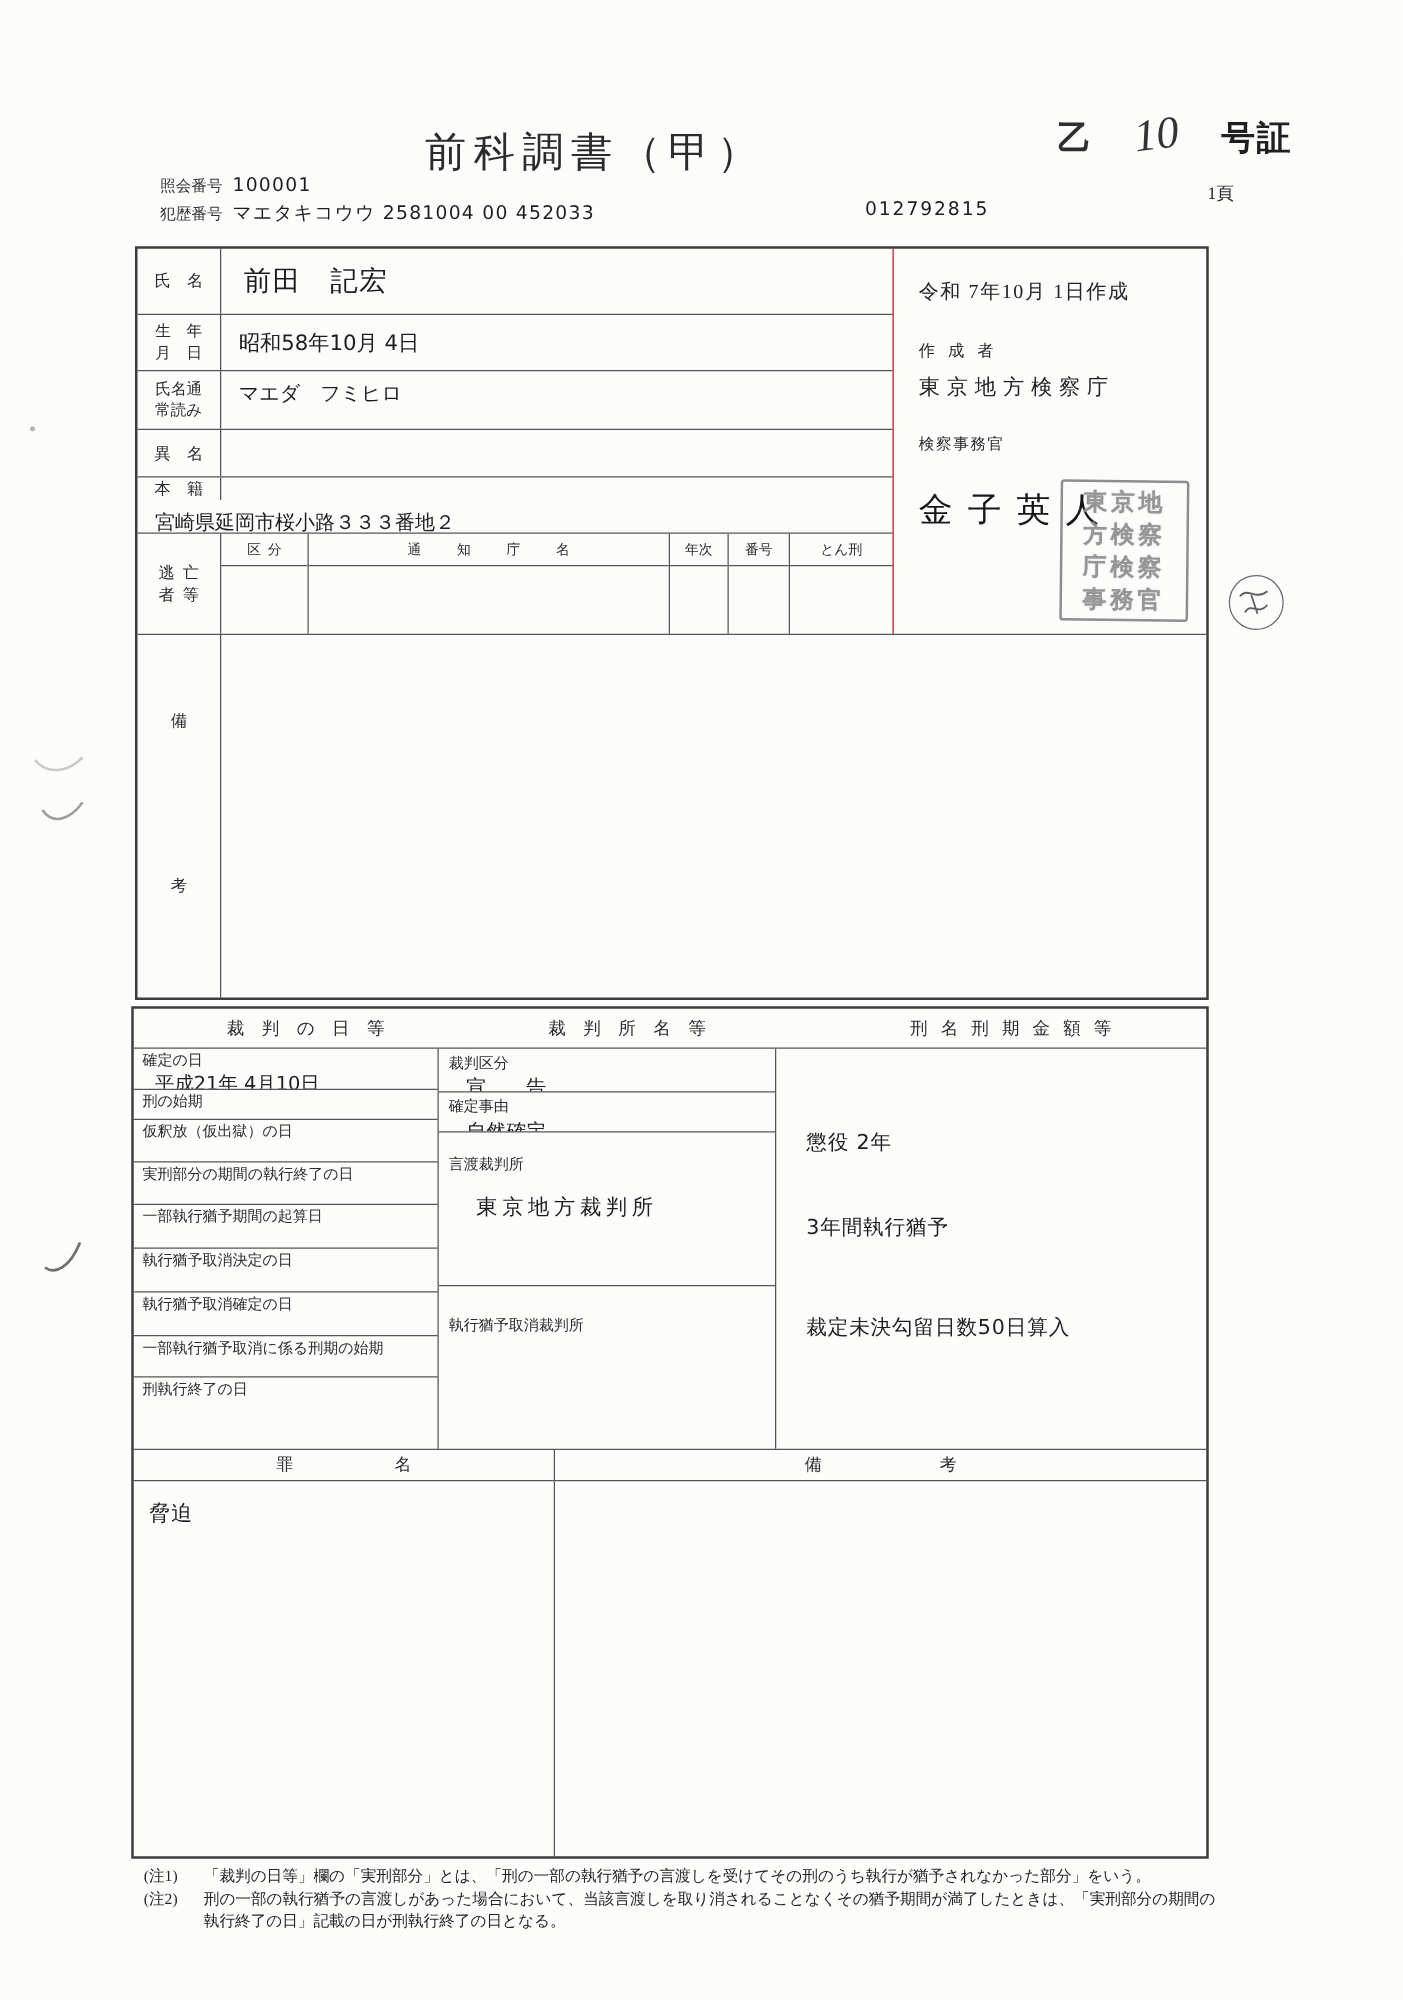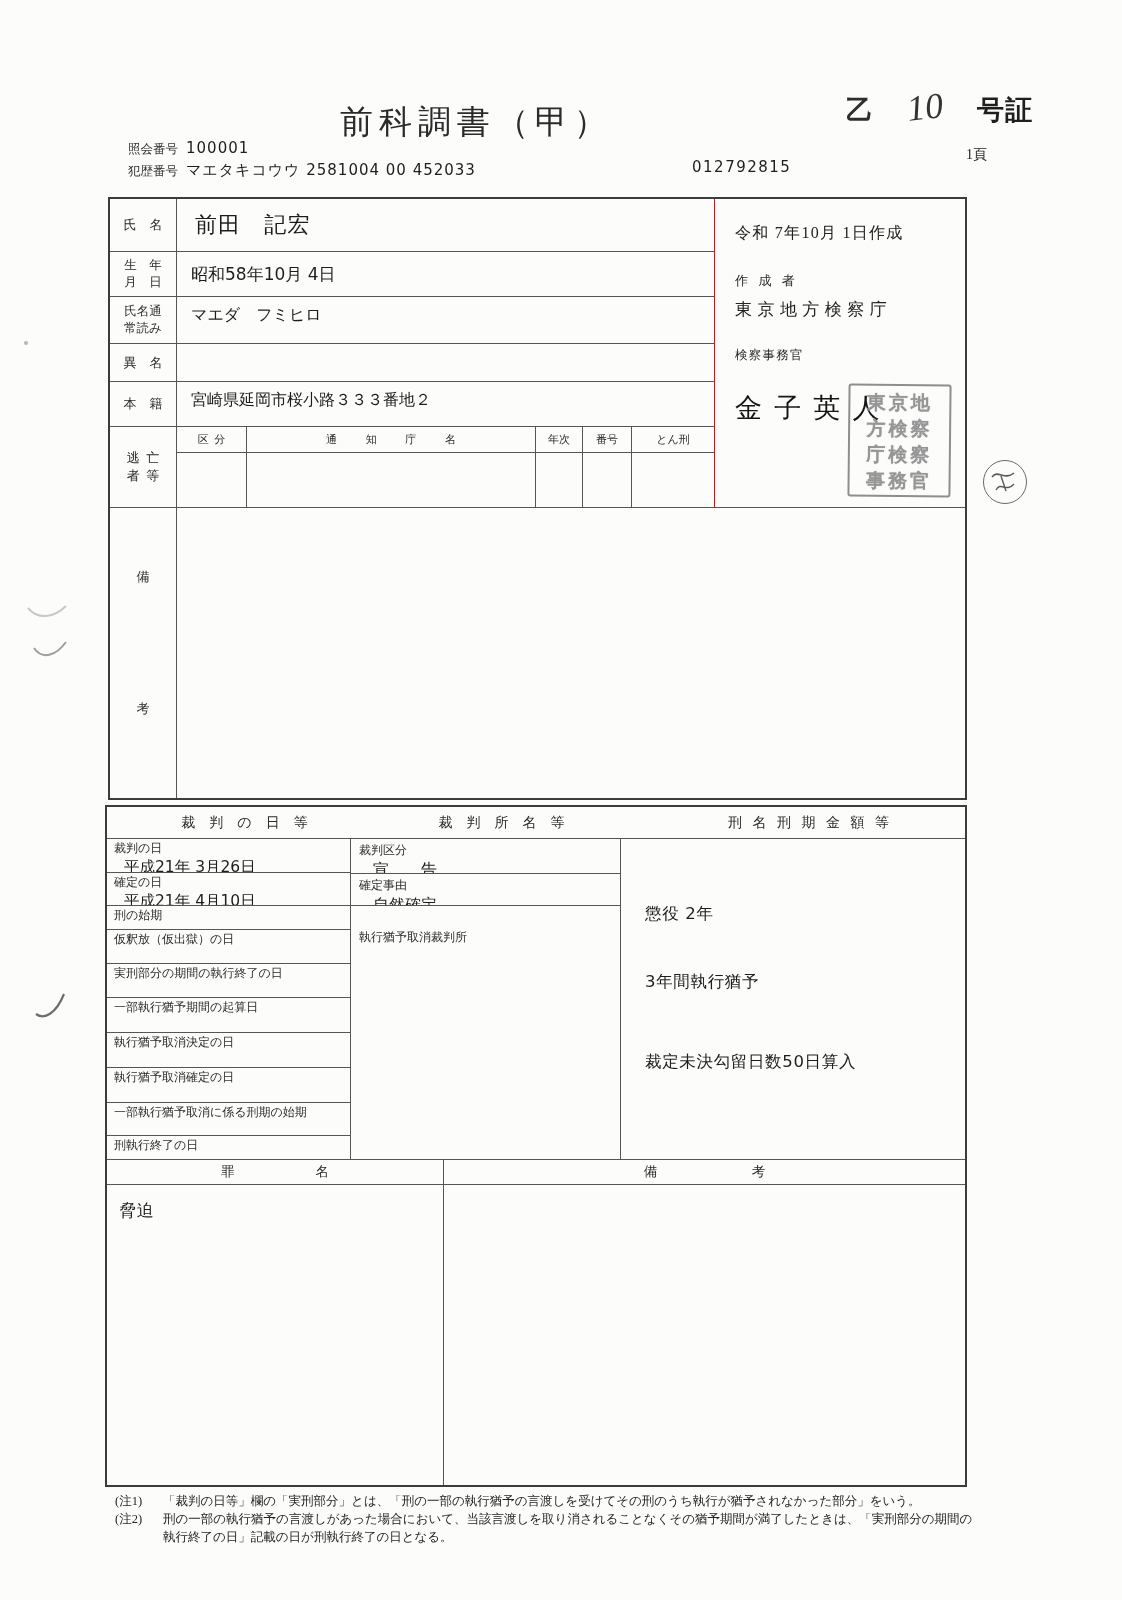--- a/index.html
+++ b/index.html
@@ -32,21 +32,21 @@
   .urow { display:flex; border-bottom:1px solid #555; }
   .urow.last { border-bottom:none; }
   .ulabel { width:67px; border-right:1px solid #555; display:flex; flex-direction:column; justify-content:center; align-items:center; font-size:13px; color:#2a2a2a; line-height:1.35; }
   .ls1 { letter-spacing:1em; text-indent:1em; }
   .ls05 { letter-spacing:.5em; text-indent:.5em; }
   .ucell { flex:1; display:flex; align-items:center; }
   .r-name { height:53px; } .r-name .ucell { font-size:22px; padding-left:18px; letter-spacing:.05em; }
   .r-birth { height:45px; } .r-birth .ucell { font-size:17px; padding-left:14px; }
   .r-read { height:47px; } .r-read .ucell { font-size:16px; padding-left:14px; align-items:flex-start; padding-top:8px; }
   .r-alias { height:38px; }
-  .r-dom { height:45px; } .r-dom .ucell { font-size:16px; padding-left:14px; align-items:flex-start; padding-top:8px; }
+  .r-dom { height:45px;flex-direction:column; } .r-dom .ucell { font-size:16px; padding-left:14px; align-items:flex-start; padding-top:8px; }
   .r-fug { height:80px; }
   .sm { font-size:12.5px; }
   .fug { flex:1; display:flex; }
   .fcol { border-left:1px solid #555; display:flex; flex-direction:column; }
   .fcol:first-child { border-left:none; }
   .fc1{width:69px;} .fc2{width:289px;} .fc3{width:47px;} .fc4{width:49px;} .fc5{width:83px;}
   .fhead { height:26px; border-bottom:1px solid #555; font-size:11px; display:flex; align-items:center; justify-content:center; color:#2a2a2a; white-space:nowrap; }
   .wsp2 { letter-spacing:2.6em; text-indent:2.6em; }
   .fbody { flex:1; }
   .uright { width:255px; border-left:1px solid #b91c1c; position:relative; padding:24px 16px 0 20px; }
@@ -233,24 +233,20 @@
 
   <div class="ltable">
     <div class="lhead">
       <div class="hc1 hl1">裁判の日等</div>
       <div class="hc2 hl1">裁判所名等</div>
       <div class="hc3 hl08">刑名刑期金額等</div>
     </div>
 
     <div class="lmain">
       <div class="lcol1">
-        <div class="lrow lr0">
-          <div class="rl">裁判の日</div>
-          <div class="rv val">平成21年 3月26日</div>
-        </div>
         <div class="lrow lr1">
           <div class="rl">確定の日</div>
           <div class="rv val">平成21年 4月10日</div>
         </div>
         <div class="lrow lr2">
           <div class="rl">刑の始期</div>
           <div class="rv val"></div>
         </div>
         <div class="lrow lr3">
           <div class="rl">仮釈放（仮出獄）の日</div>
@@ -283,20 +279,24 @@
       </div>
 
       <div class="lcol2">
         <div class="ccell cc0">
           <div class="cl">裁判区分</div>
           <div class="cv val">宣　　告</div>
         </div>
         <div class="ccell cc1">
           <div class="cl">確定事由</div>
           <div class="cv val">自然確定</div>
+        </div>
+        <div class="ccell cc2">
+          <div class="cl">言渡裁判所</div>
+          <div class="cv val">東京地方裁判所</div>
         </div>
         <div class="ccell cc3">
           <div class="cl">執行猶予取消裁判所</div>
           <div class="cv val"></div>
         </div>
       </div>
 
       <div class="lcol3">
         <div class="sline sl0 val">懲役 2年</div>
         <div class="sline sl1 val">3年間執行猶予</div>

